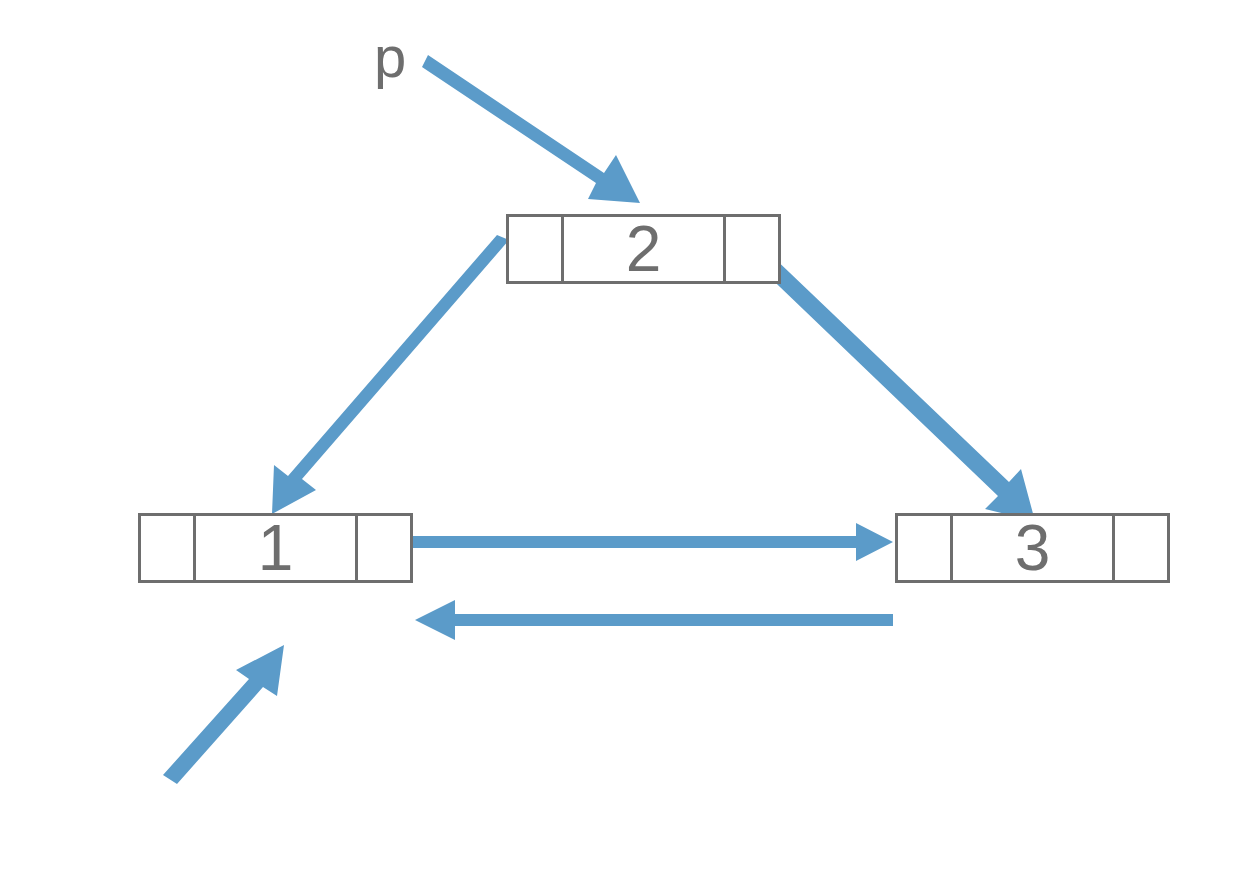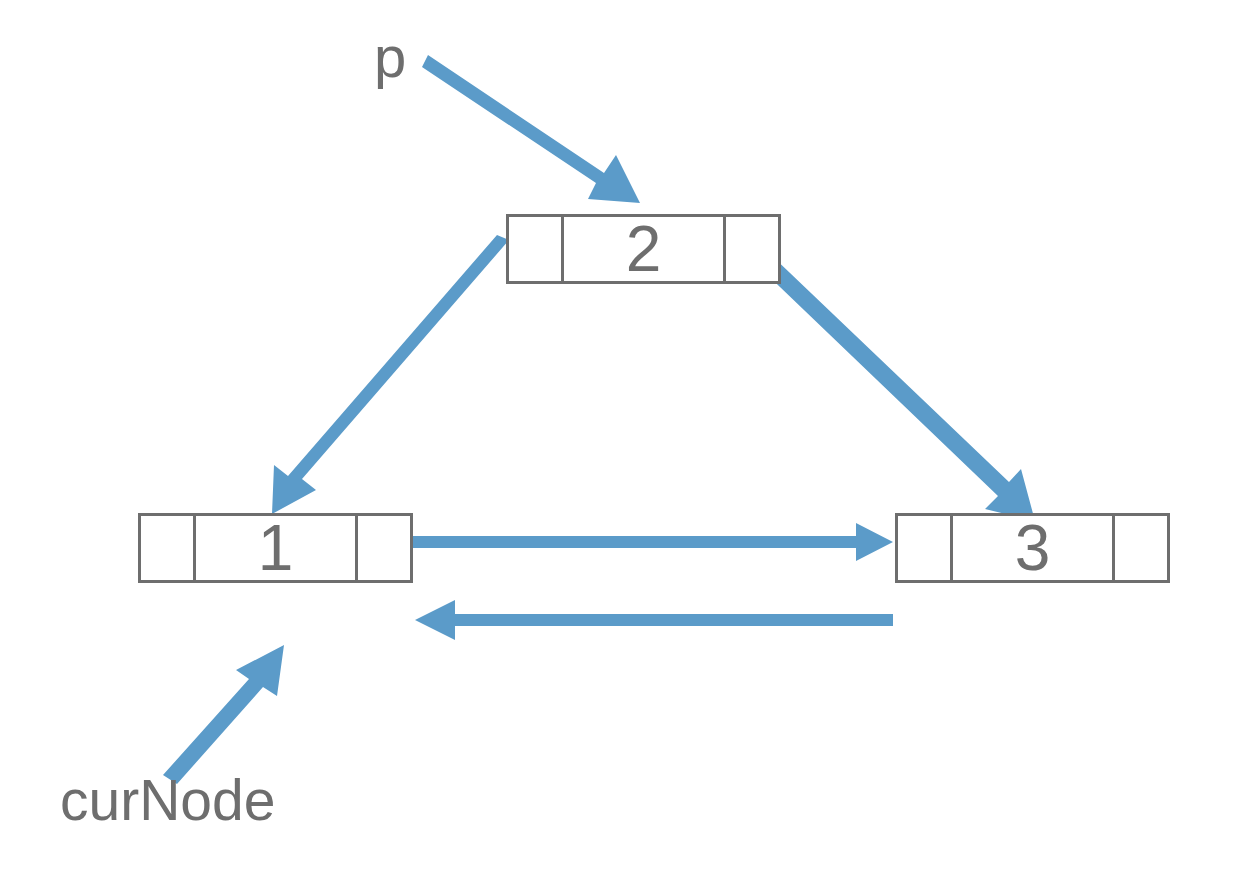--- a/index.html
+++ b/index.html
@@ -129,15 +129,14 @@
   <div class="node" id="node-3" style="left:895px; top:513px;">
     <div class="cell cell-prev"></div>
     <div class="cell cell-value">
       <span class="node-value-text">3</span>
     </div>
     <div class="cell cell-next"></div>
   </div>
 
   <div class="label" id="label-p">p</div>
 
-  <div class="label" id="label-curnode">curNode</div>
 
 </div>
 
 </body></html>

